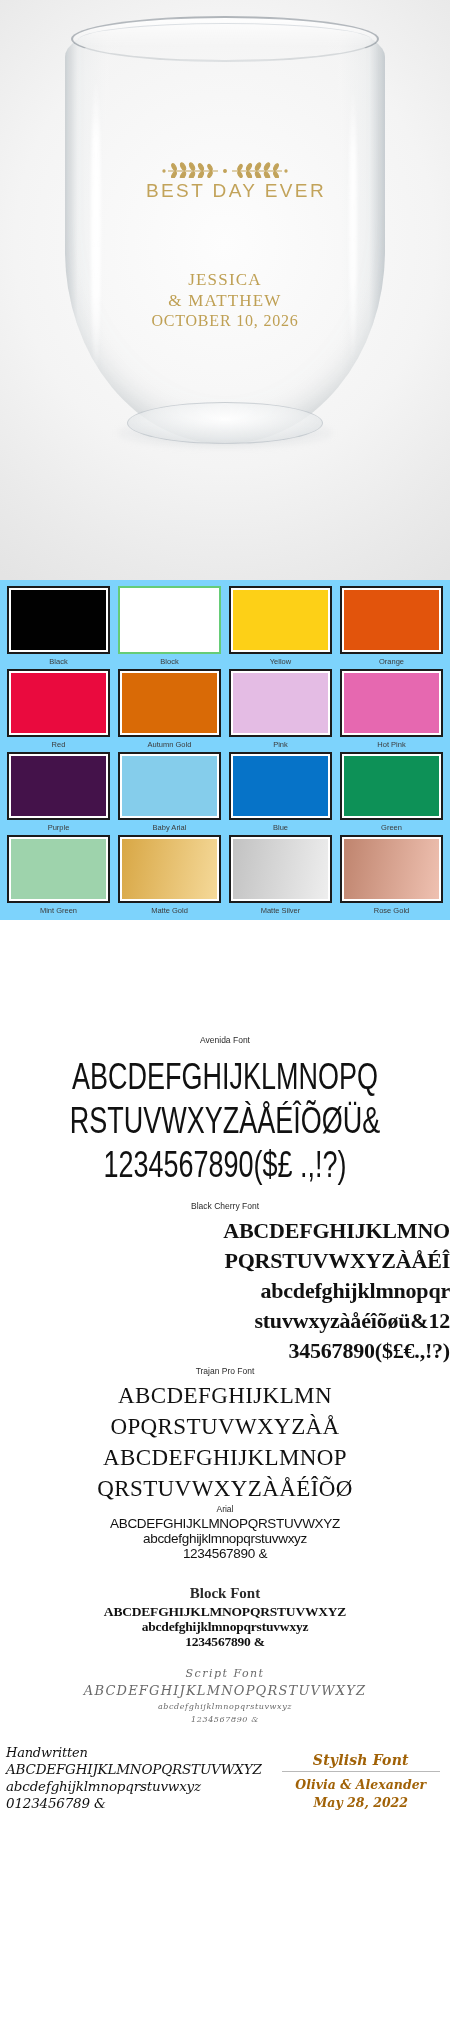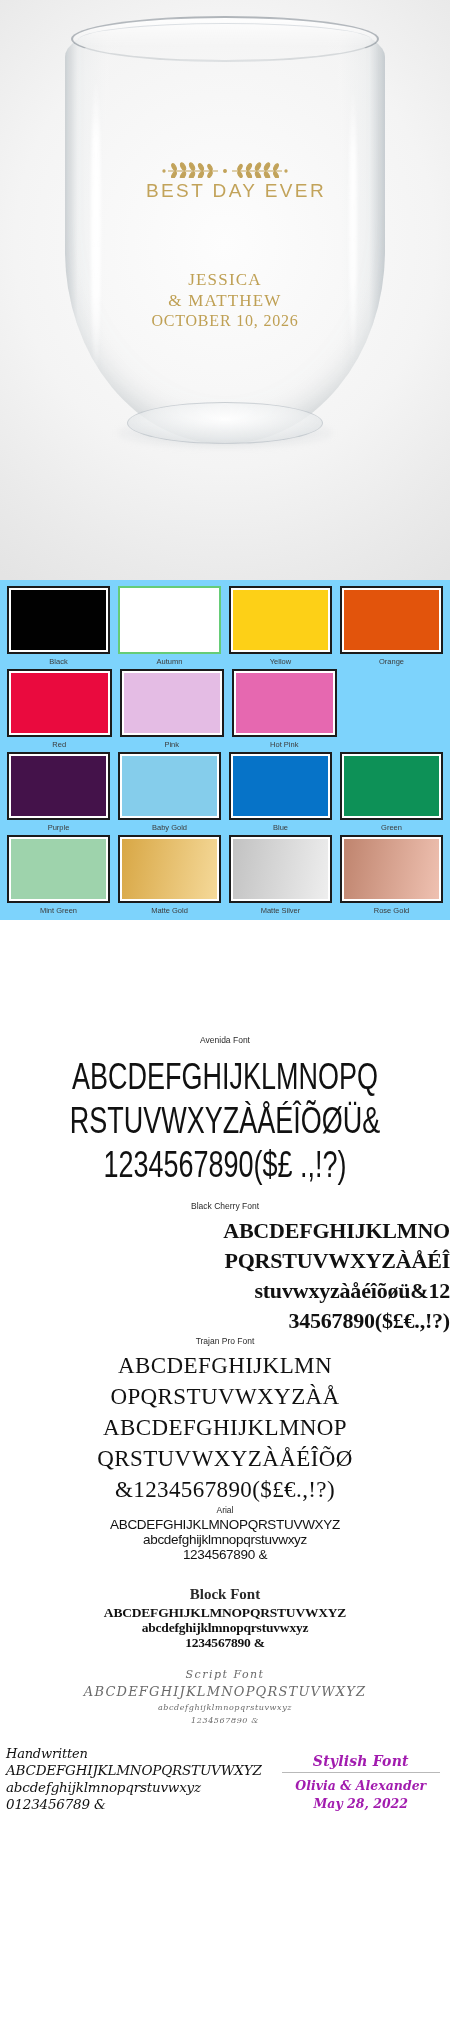--- a/index.html
+++ b/index.html
@@ -251,21 +251,21 @@
     color: #111;
     letter-spacing: -0.2px;
     white-space: nowrap;
   }
   .handwritten .hw-title { font-size: 13px; }
   .stylish { width: 38%; text-align: center; padding-top: 10px; }
   .stylish div {
     font-family: "DejaVu Serif", serif;
     font-style: italic;
     font-weight: 700;
-    color: #a21caf;
+    color: #a16207;
     white-space: nowrap;
   }
   .stylish .st-title { font-size: 14px; letter-spacing: .2px; }
   .stylish .st-rule { border-bottom: 1px solid #b9b9b9; margin: 3px 4px 4px; height: 1px; }
   .stylish .st-names { font-size: 12.5px; line-height: 18px; }
   .stylish .st-date { font-size: 12.5px; line-height: 18px; }
 </style>
 </head>
 <body>
 
@@ -330,21 +330,21 @@
         <div class="swatch-cell">
           <div class="swatch-box">
             <div class="swatch-fill" style="background: rgb(1, 1, 1);"></div>
           </div>
           <div class="swatch-label">Black</div>
         </div>
         <div class="swatch-cell">
           <div class="swatch-box selected">
             <div class="swatch-fill" style="background: rgb(255, 255, 255);"></div>
           </div>
-          <div class="swatch-label">Autumn</div>
+          <div class="swatch-label">Block</div>
         </div>
         <div class="swatch-cell">
           <div class="swatch-box">
             <div class="swatch-fill" style="background: rgb(253, 208, 23);"></div>
           </div>
           <div class="swatch-label">Yellow</div>
         </div>
         <div class="swatch-cell">
           <div class="swatch-box">
             <div class="swatch-fill" style="background: rgb(226, 84, 12);"></div>
@@ -354,20 +354,26 @@
       </div>
       <div class="swatch-row">
         <div class="swatch-cell">
           <div class="swatch-box">
             <div class="swatch-fill" style="background: rgb(234, 10, 62);"></div>
           </div>
           <div class="swatch-label">Red</div>
         </div>
         <div class="swatch-cell">
           <div class="swatch-box">
+            <div class="swatch-fill" style="background: rgb(217, 106, 6);"></div>
+          </div>
+          <div class="swatch-label">Autumn Gold</div>
+        </div>
+        <div class="swatch-cell">
+          <div class="swatch-box">
             <div class="swatch-fill" style="background: rgb(228, 188, 228);"></div>
           </div>
           <div class="swatch-label">Pink</div>
         </div>
         <div class="swatch-cell">
           <div class="swatch-box">
             <div class="swatch-fill" style="background: rgb(230, 104, 176);"></div>
           </div>
           <div class="swatch-label">Hot Pink</div>
         </div>
@@ -376,21 +382,21 @@
         <div class="swatch-cell">
           <div class="swatch-box">
             <div class="swatch-fill" style="background: rgb(68, 18, 74);"></div>
           </div>
           <div class="swatch-label">Purple</div>
         </div>
         <div class="swatch-cell">
           <div class="swatch-box">
             <div class="swatch-fill" style="background: rgb(133, 205, 235);"></div>
           </div>
-          <div class="swatch-label">Baby Gold</div>
+          <div class="swatch-label">Baby Arial</div>
         </div>
         <div class="swatch-cell">
           <div class="swatch-box">
             <div class="swatch-fill" style="background: rgb(6, 115, 200);"></div>
           </div>
           <div class="swatch-label">Blue</div>
         </div>
         <div class="swatch-cell">
           <div class="swatch-box">
             <div class="swatch-fill" style="background: rgb(13, 145, 87);"></div>
@@ -435,33 +441,33 @@
         <div>RSTUVWXYZÀÅÉÎÕØÜ&amp;</div>
         <div>1234567890($£ .,!?)</div>
       </div>
     </div>
 
     <div class="font-block blackcherry">
       <div class="font-name">Black Cherry Font</div>
       <div class="font-lines">
         <div>ABCDEFGHIJKLMNO</div>
         <div>PQRSTUVWXYZÀÅÉÎ</div>
+        <div>abcdefghijklmnopqr</div>
         <div>stuvwxyzàåéîõøü&amp;12</div>
         <div>34567890($£€.,!?)</div>
       </div>
     </div>
 
     <div class="font-block trajan">
       <div class="font-name">Trajan Pro Font</div>
       <div class="font-lines">
         <div>ABCDEFGHIJKLMN</div>
         <div>OPQRSTUVWXYZÀÅ</div>
         <div>ABCDEFGHIJKLMNOP</div>
         <div>QRSTUVWXYZÀÅÉÎÕØ</div>
-        <div>&amp;1234567890($£€.,!?)</div>
       </div>
     </div>
 
     <div class="font-block arial">
       <div class="font-name">Arial</div>
       <div class="font-lines">
         <div>ABCDEFGHIJKLMNOPQRSTUVWXYZ</div>
         <div>abcdefghijklmnopqrstuvwxyz</div>
         <div>1234567890 &amp;</div>
       </div>

